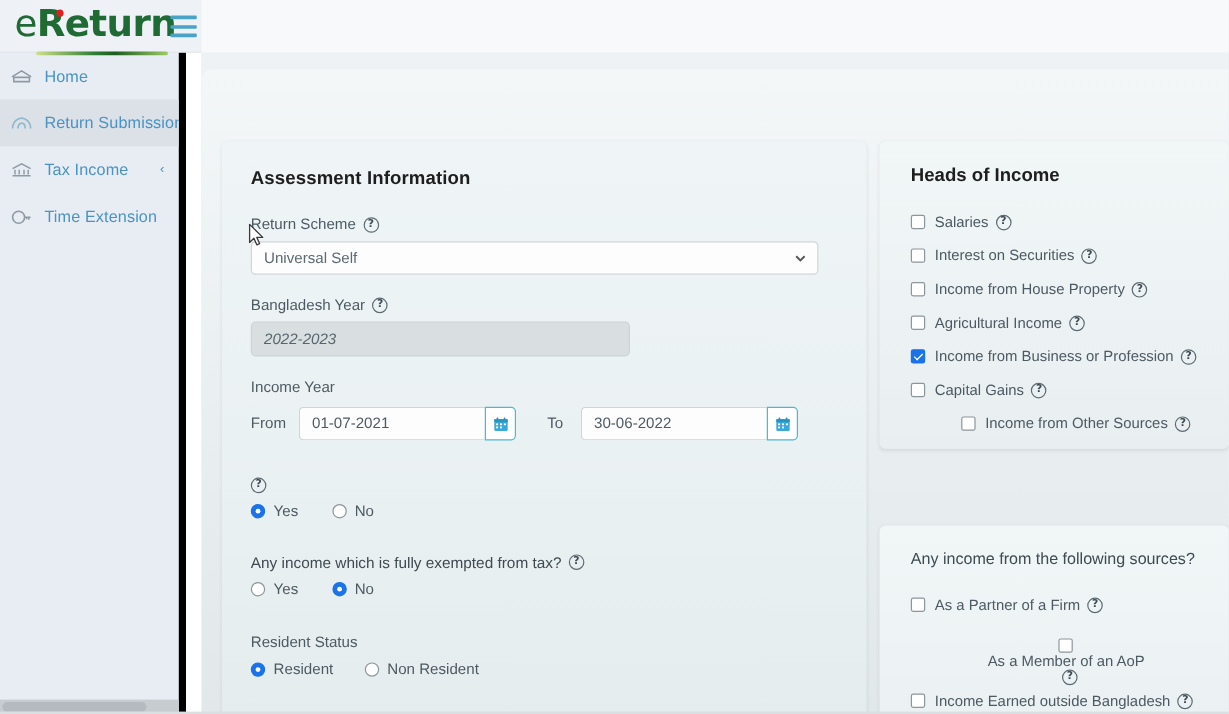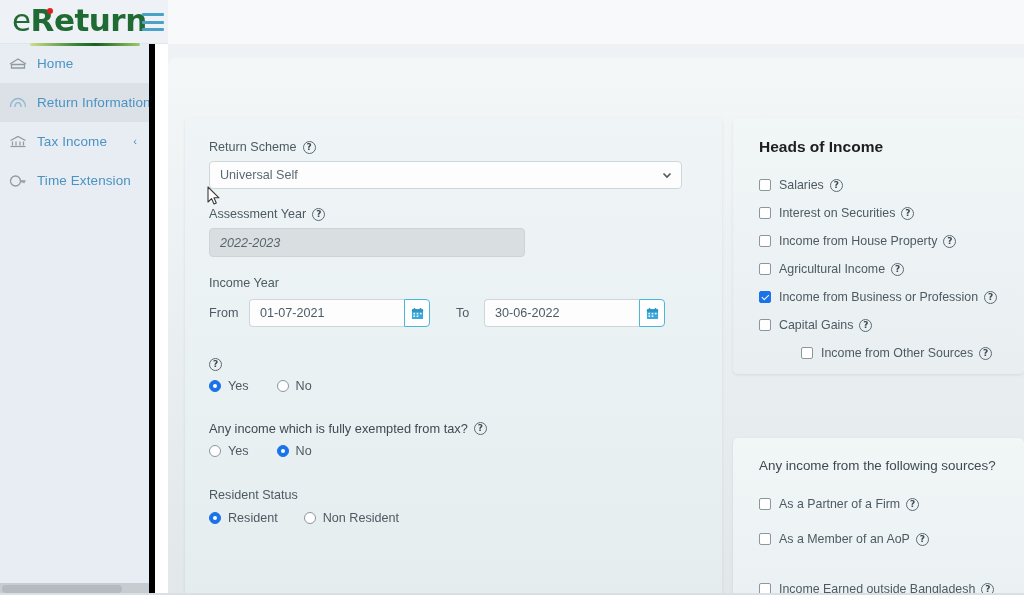--- a/index.html
+++ b/index.html
@@ -306,21 +306,21 @@
     <span class="nav-label">Home</span>
   </div>
 
   <div class="nav-item active">
     <span class="nav-icon">
       <svg width="20" height="16" viewBox="0 0 20 16" fill="none" stroke="#8fb9cf" stroke-width="1.4">
         <path d="M2.5 12 C2.5 6, 7 3.5, 10 3.5 C13 3.5, 17.5 6, 17.5 12"></path>
         <path d="M7 12 C7 9, 8.4 7.6, 10 7.6 C11.6 7.6, 13 9, 13 12"></path>
       </svg>
     </span>
-    <span class="nav-label">Return Information</span>
+    <span class="nav-label">Return Submission</span>
   </div>
 
   <div class="nav-item">
     <span class="nav-icon">
       <svg width="20" height="16" viewBox="0 0 20 16" fill="none" stroke="#8e9aa4" stroke-width="1.2">
         <path d="M2.5 6.5 L10 2.5 L17.5 6.5"></path>
         <path d="M4.5 7.5 v4 M8 7.5 v4 M12 7.5 v4 M15.5 7.5 v4"></path>
         <path d="M2.5 12.5 h15"></path>
       </svg>
     </span>
@@ -343,34 +343,35 @@
   </div>
 </div>
 
 <div id="page-left-gutter"></div>
 
 <div id="page-body">
   <div id="content-shell">
 
     <div id="main-card">
 
+      <div class="card-title">Assessment Information</div>
 
       <div class="field-label">
         <span>Return Scheme</span>
         <span class="help-icon">?</span>
       </div>
       <div class="select-box">
         <span>Universal Self</span>
         <svg class="select-caret" viewBox="0 0 10 10" fill="none" stroke="#555" stroke-width="1.6">
             <path d="M1.5 3.5 L5 7 L8.5 3.5"></path>
           </svg>
       </div>
 
       <div class="field-label" style="margin-top:18px;">
-        <span>Assessment Year</span>
+        <span>Bangladesh Year</span>
         <span class="help-icon">?</span>
       </div>
       <div class="readonly-box">
         <span>2022-2023</span>
       </div>
 
       <div class="plain-label" style="margin-top:19px;">Income Year</div>
 
       <div class="date-row">
         <span class="date-prefix">From</span>
@@ -506,21 +507,21 @@
 
     <div class="side-panel" id="panel-sources">
       <div class="panel-question">Any income from the following sources?</div>
 
       <label class="chk-row" style="margin-bottom:21px;">
         <span class="chk"></span>
         <span class="chk-label">As a Partner of a Firm</span>
         <span class="help-icon">?</span>
       </label>
 
-      <label class="chk-row" style="margin-bottom:36px;">
+      <label class="chk-row" style="margin-bottom:6px;flex-direction:column;">
         <span class="chk"></span>
         <span class="chk-label">As a Member of an AoP</span>
         <span class="help-icon">?</span>
       </label>
 
       <label class="chk-row" style="margin-bottom:21px;">
         <span class="chk"></span>
         <span class="chk-label">Income Earned outside Bangladesh</span>
         <span class="help-icon">?</span>
       </label>

